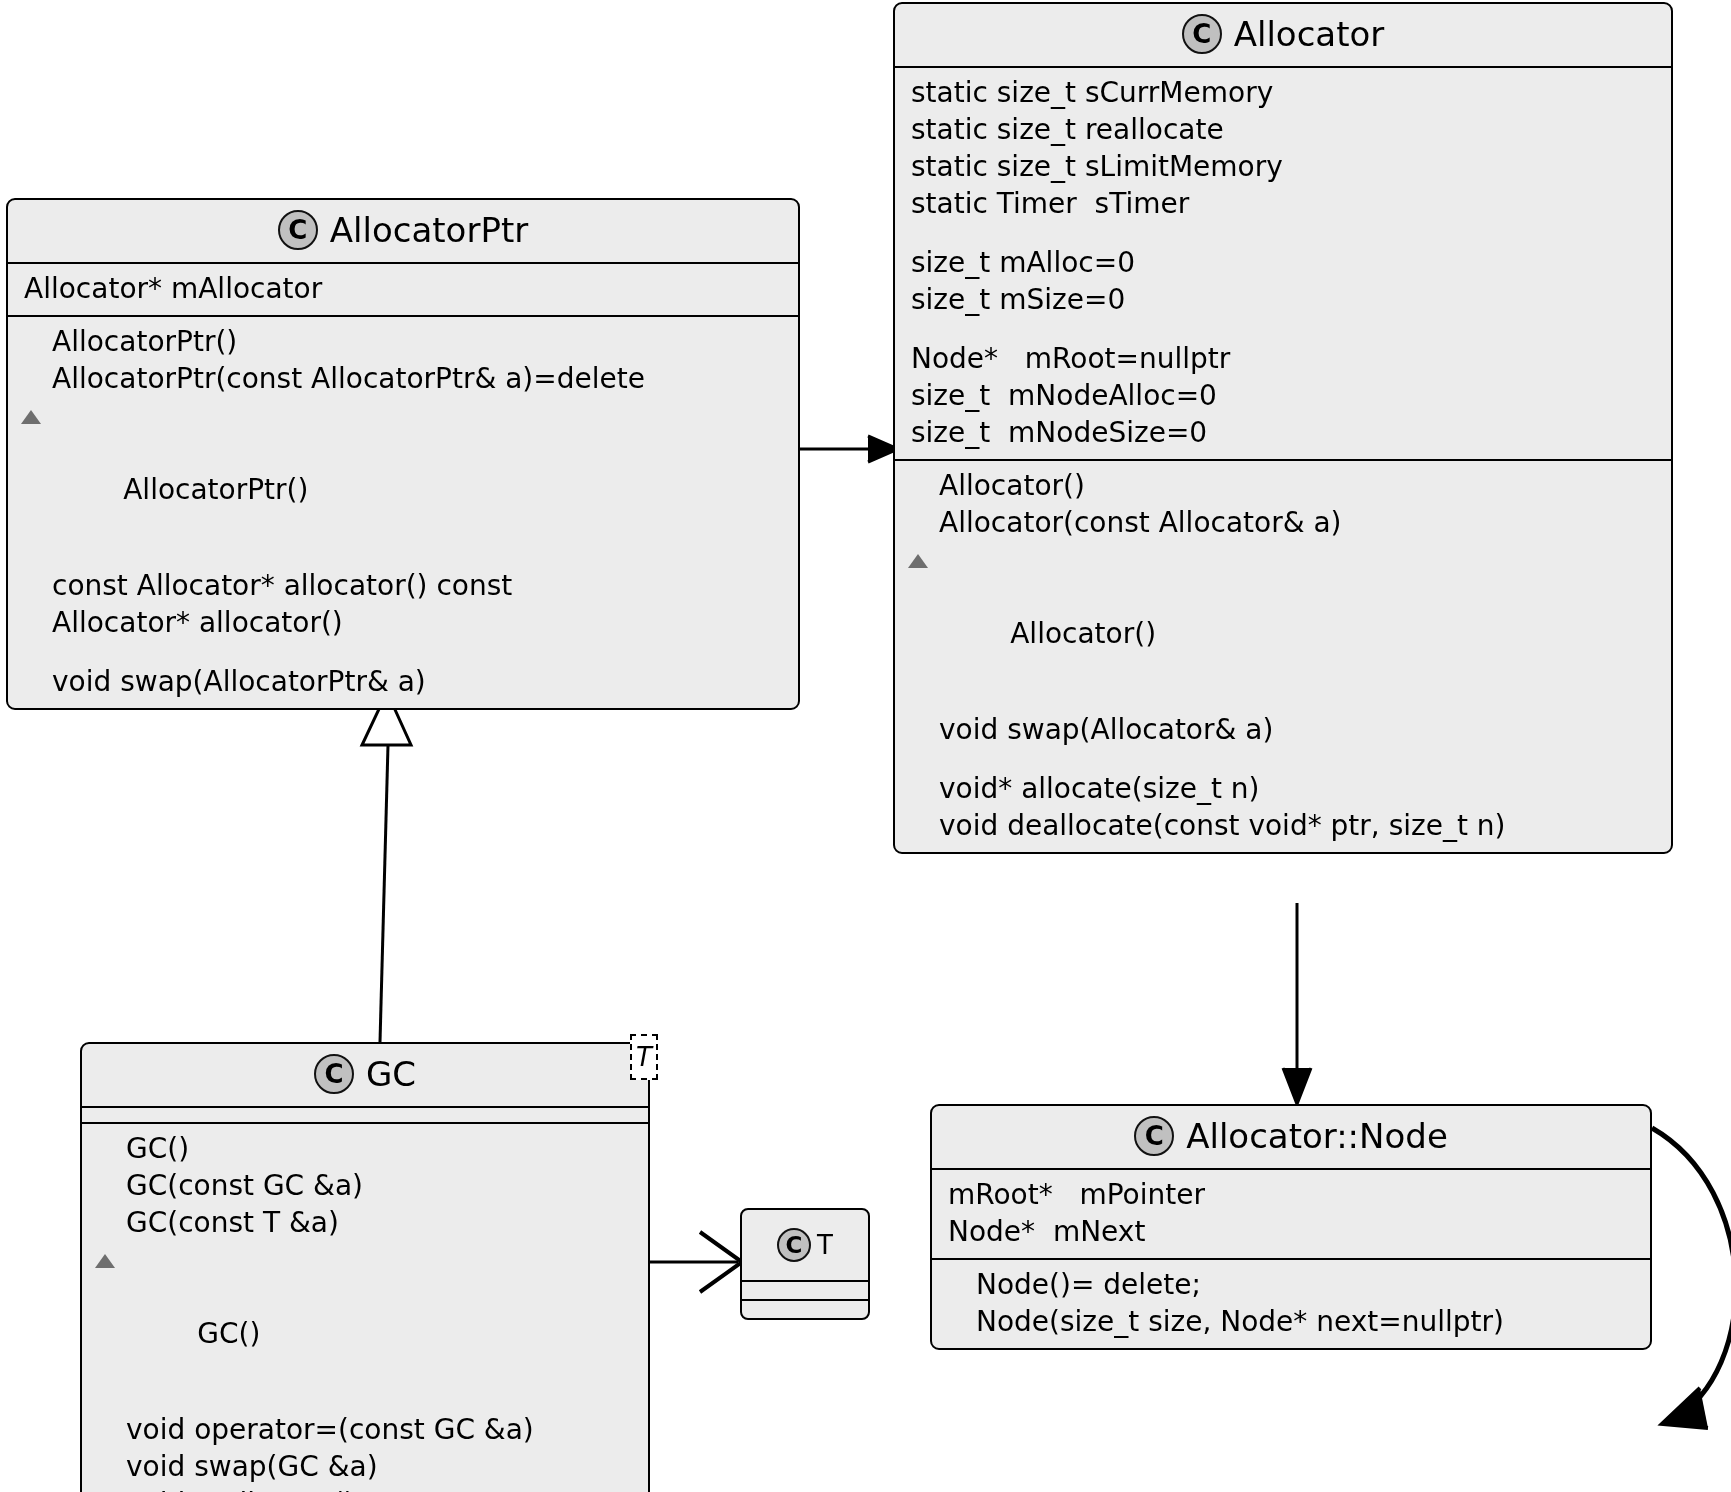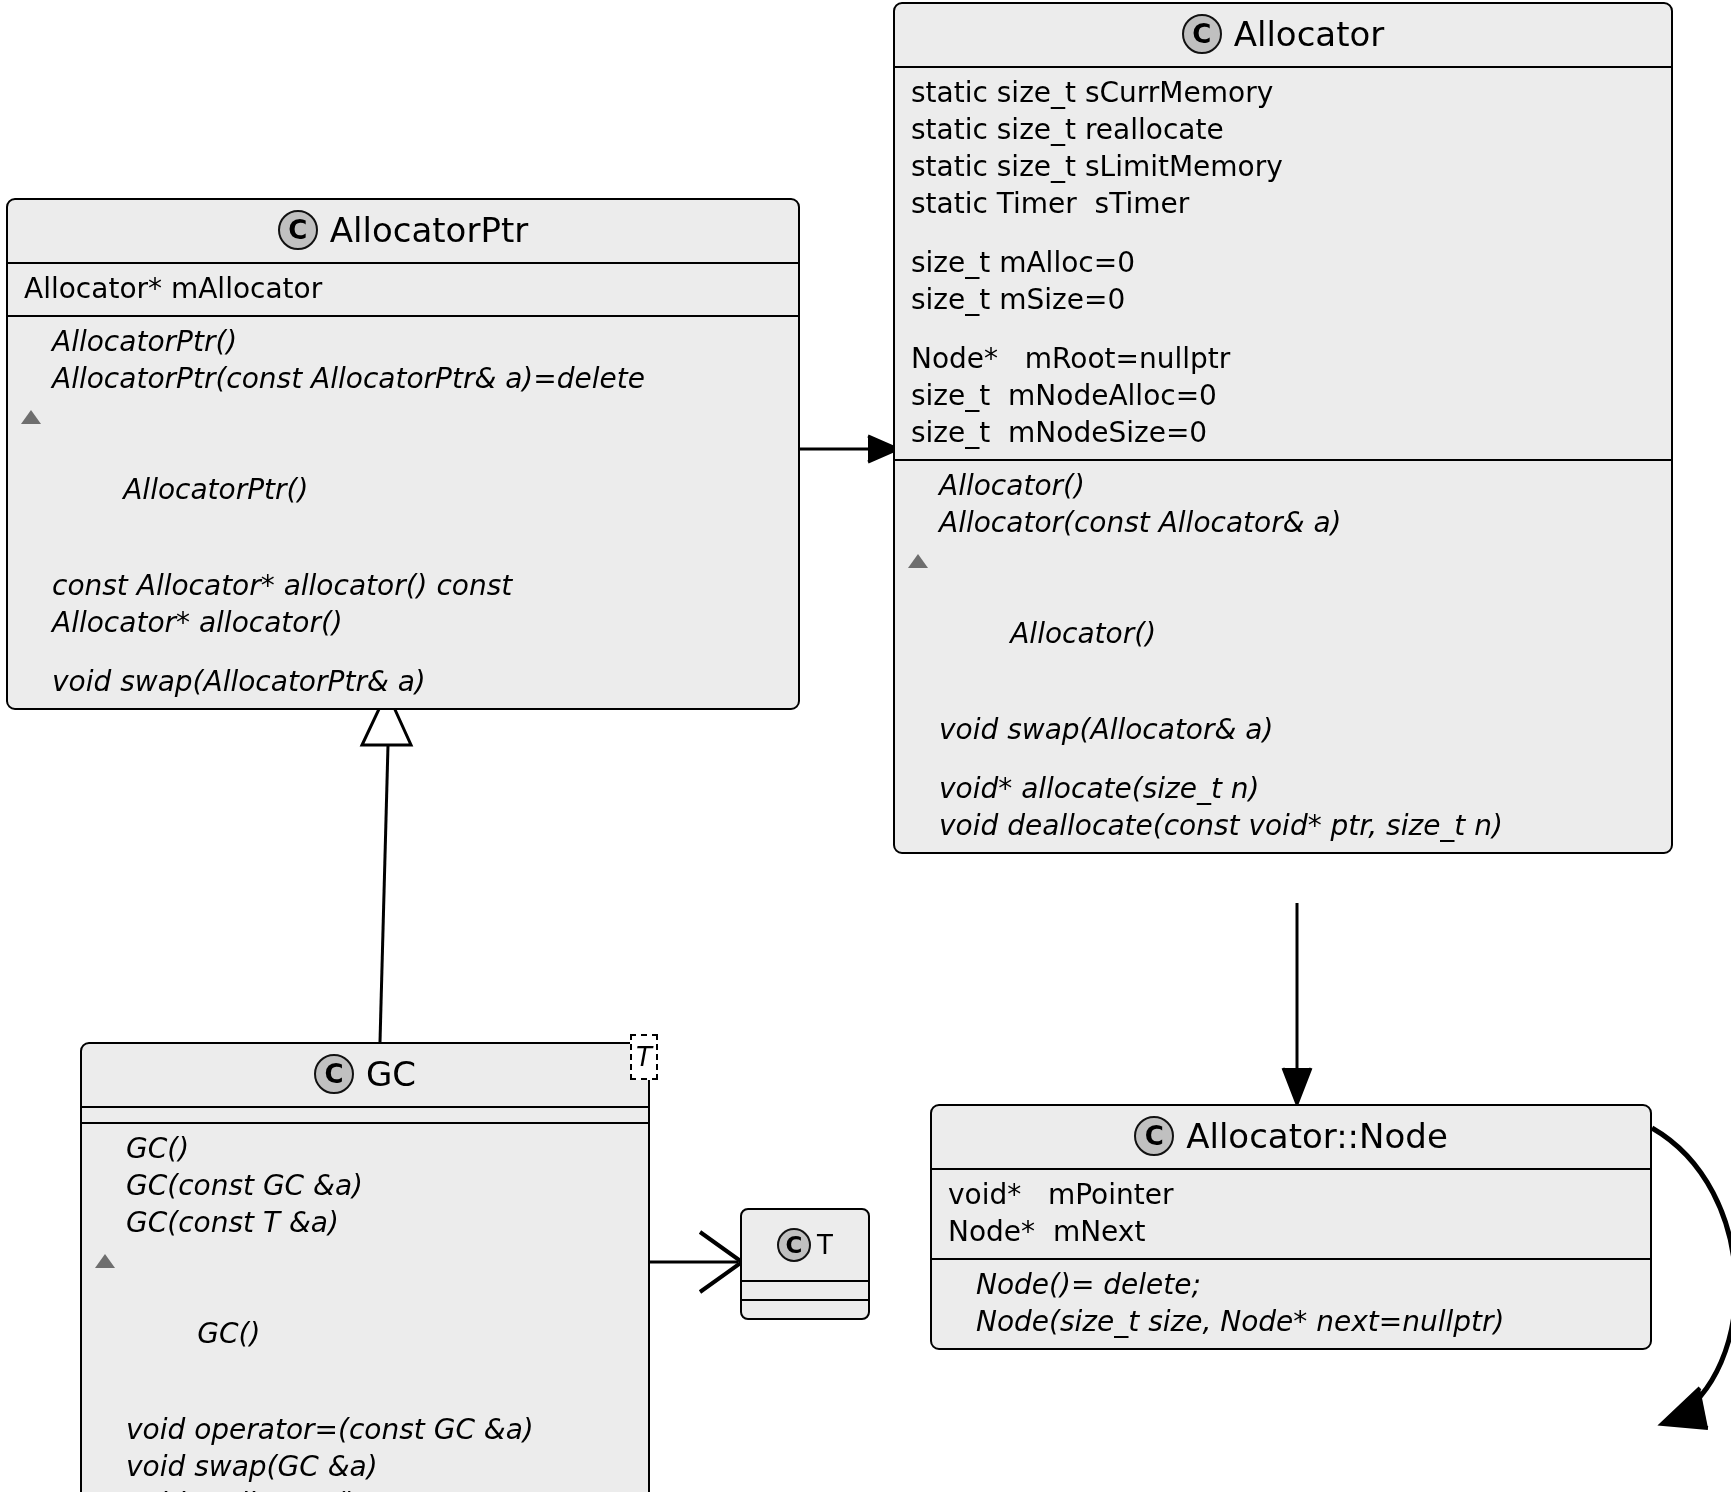--- a/index.html
+++ b/index.html
@@ -77,21 +77,20 @@
   .member {
     position: relative;
     font-size: 28px;
     line-height: 37px;
     color: #000000;
     white-space: pre;
     padding-left: 16px;
   }
   .member.indent {
     padding-left: 44px;
-    font-style: italic;
   }
   .member.blank {
     height: 22px;
     line-height: 22px;
   }
   .prot-marker {
     position: absolute;
     left: 13px;
     top: 13px;
     width: 0;
@@ -280,21 +279,21 @@
     <div class="tiny-row"></div>
     <div class="tiny-row"></div>
   </div>
 
   <div class="uml-class" style="left:930px; top:1104px; width:722px;">
     <div class="uml-header">
       <span class="class-badge">C</span>
       <span class="class-title">Allocator::Node</span>
     </div>
     <div class="uml-compartment">
-      <div class="member">void*   mPointer</div>
+      <div class="member">mRoot*   mPointer</div>
       <div class="member">Node*  mNext</div>
     </div>
     <div class="uml-compartment">
       <div class="member indent">Node()= delete;</div>
       <div class="member indent">Node(size_t size, Node* next=nullptr)</div>
     </div>
   </div>
 
 </div>
 

